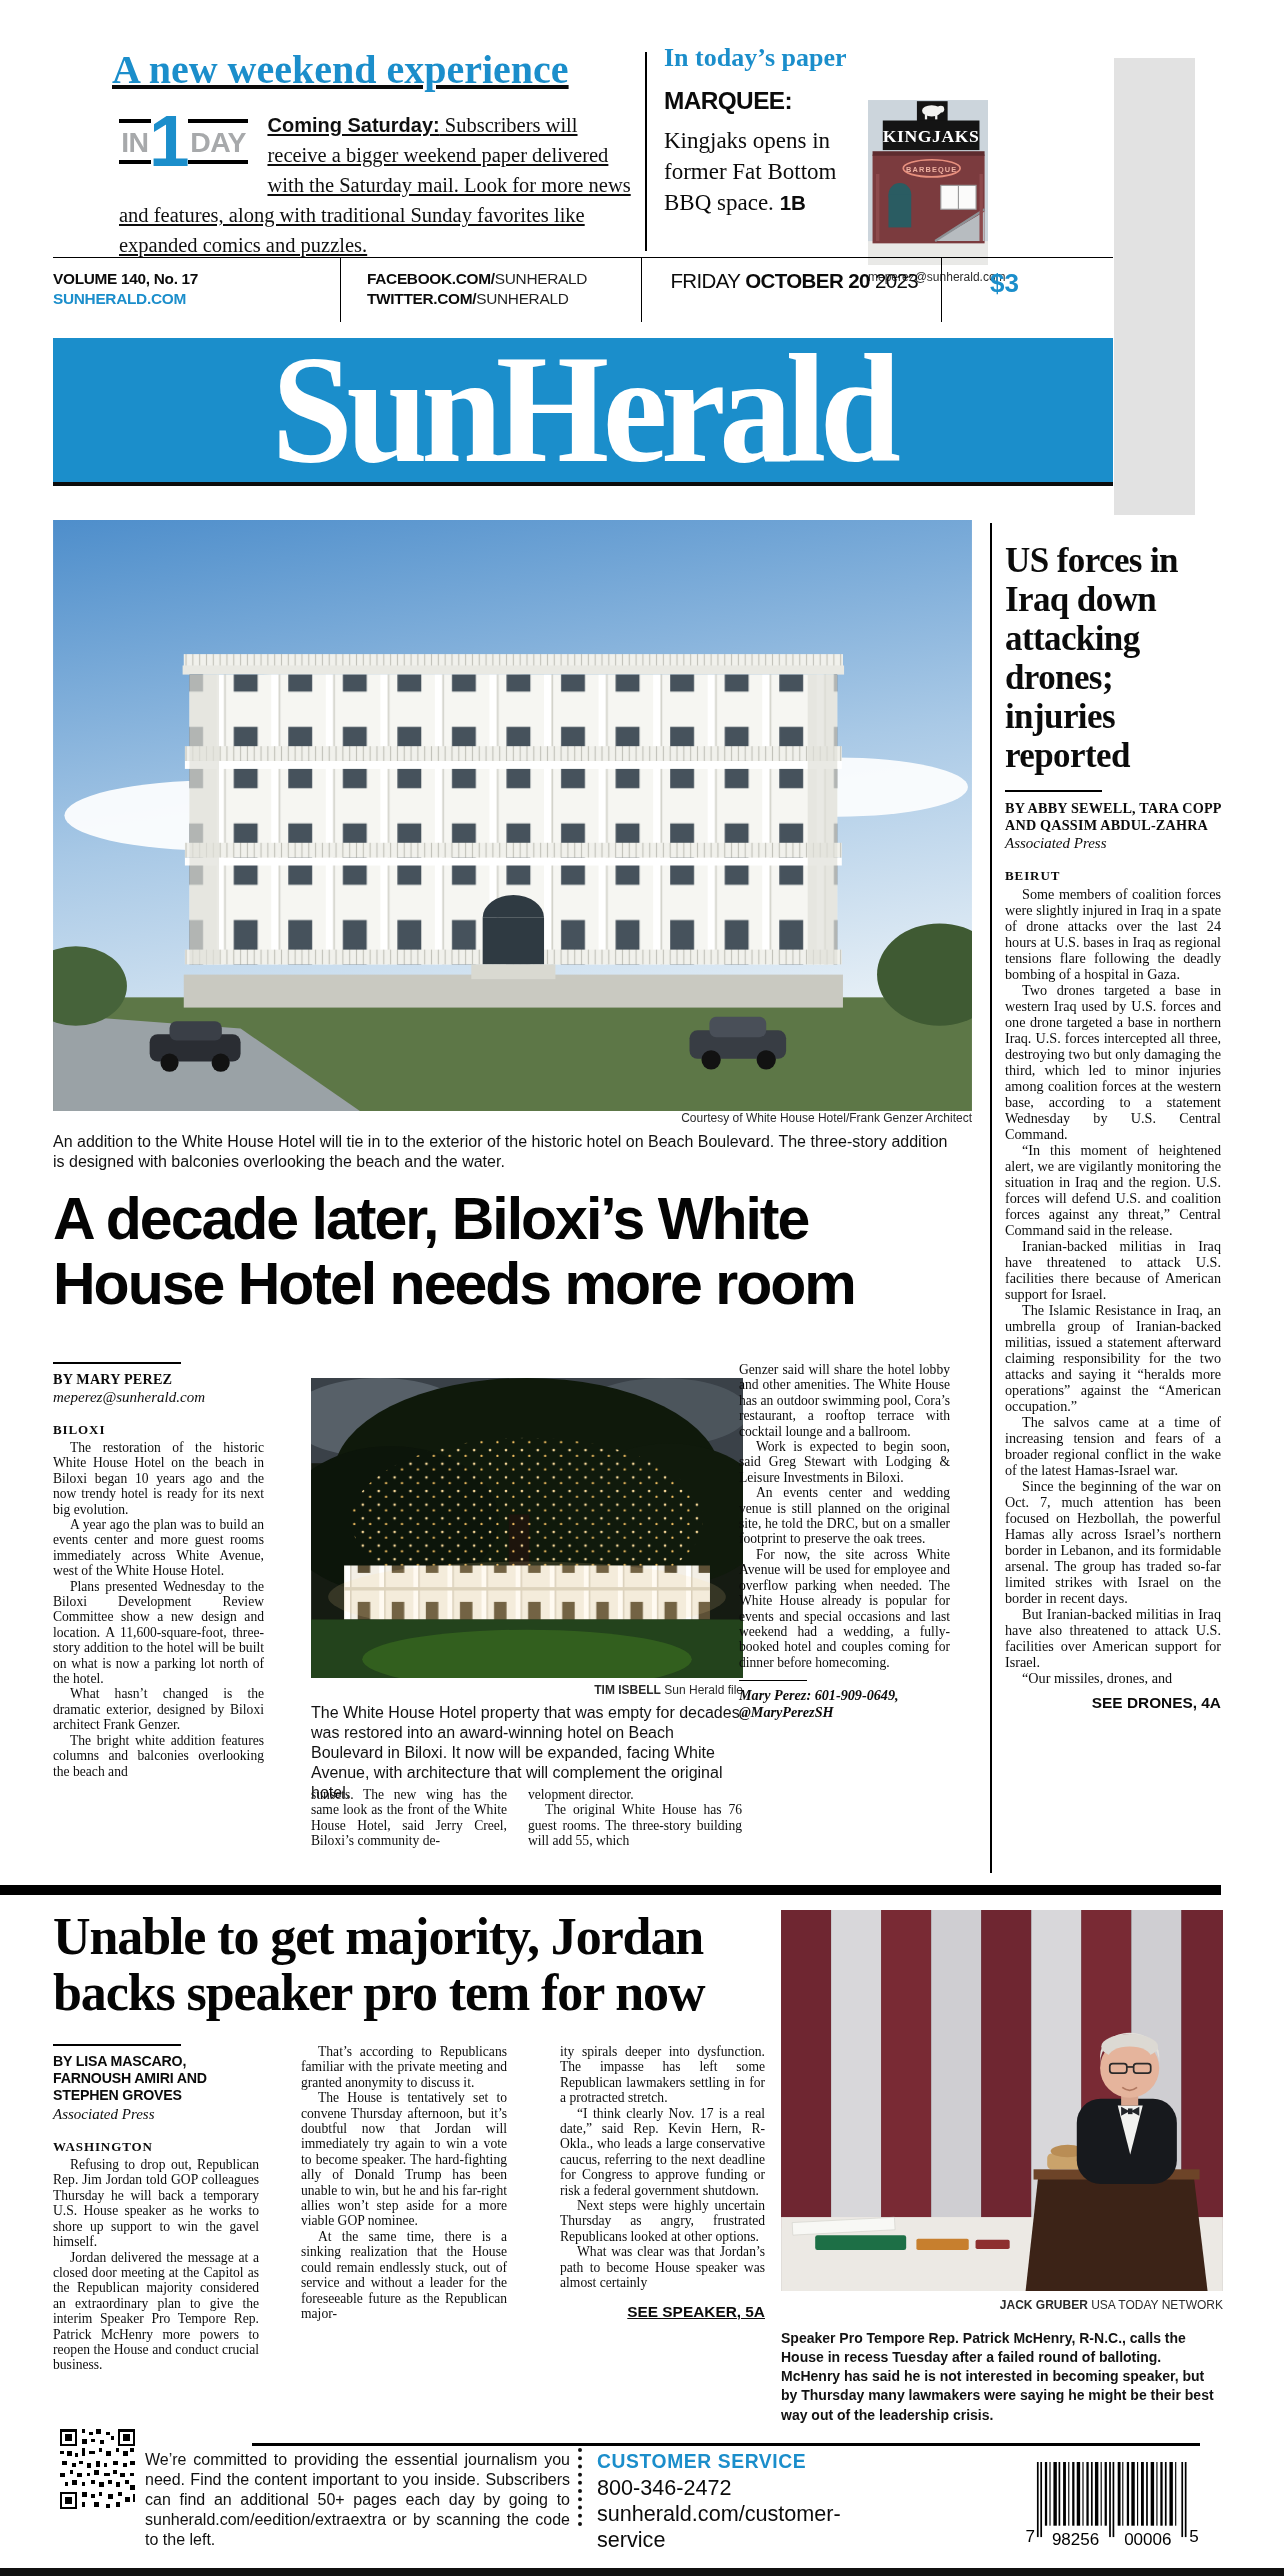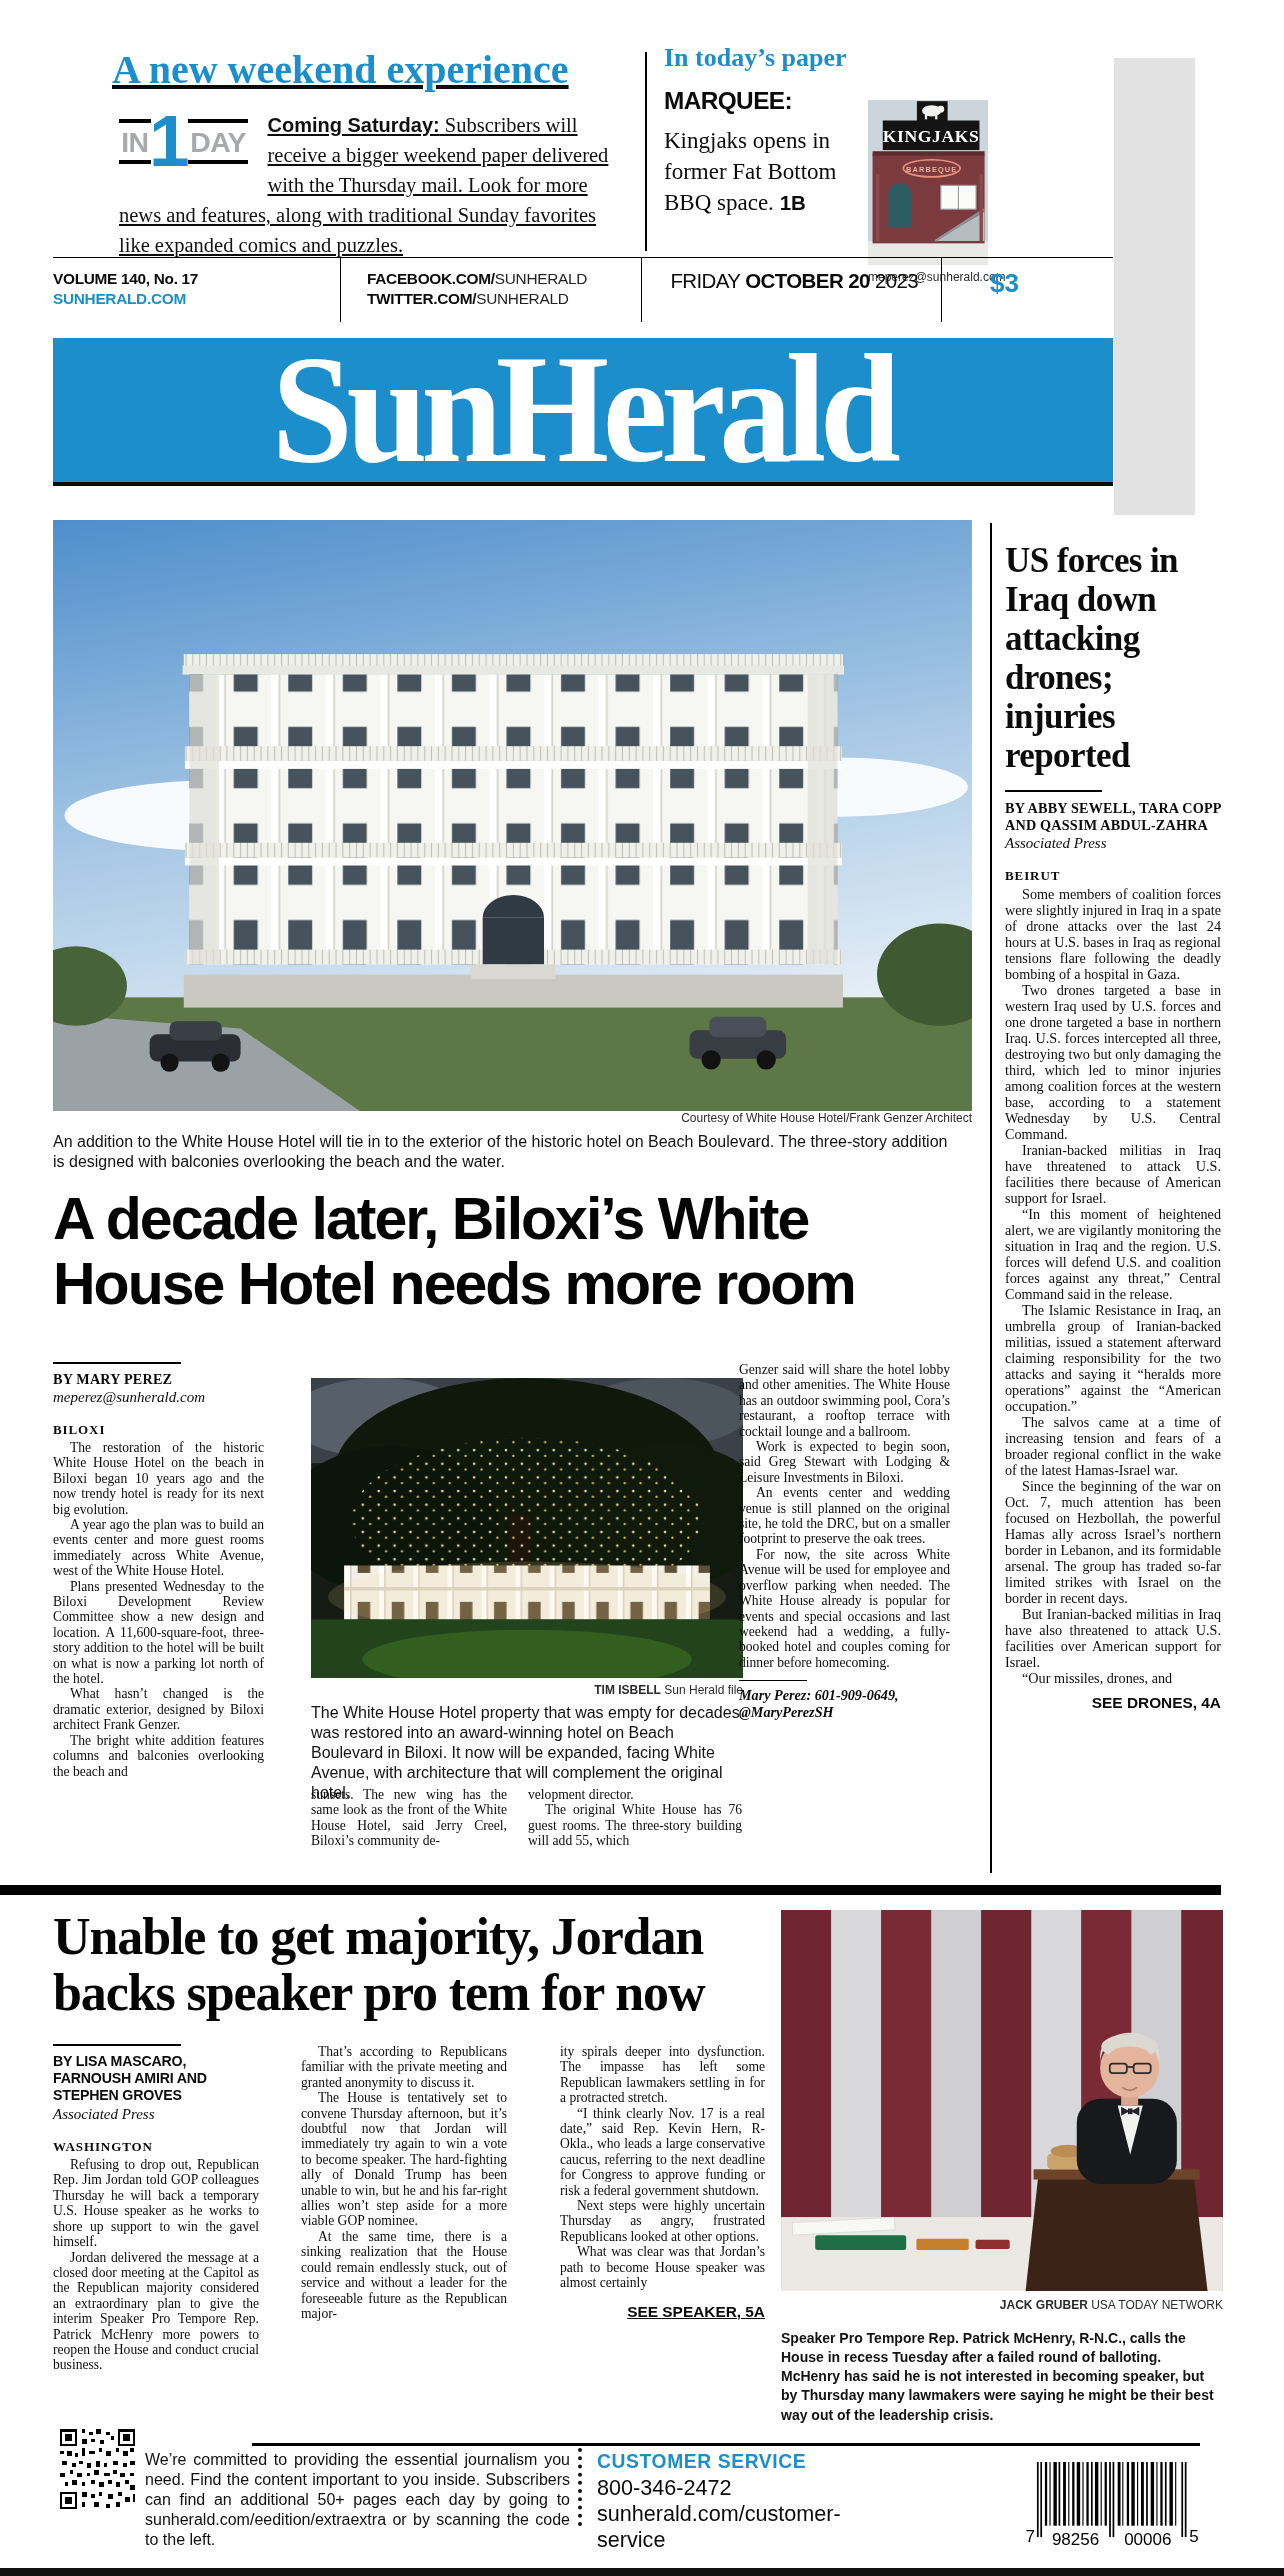--- a/index.html
+++ b/index.html
@@ -124,21 +124,21 @@
 <div id="gray-strip" class="abs"></div>
 
 <div id="promo" class="abs">
   <div id="promo-title">A new weekend experience</div>
   <div id="promo-lead">
     <span class="in1day">
       <span class="seg">IN</span>
       <span class="one">1</span>
       <span class="seg">DAY</span>
     </span>
-    <b>Coming Saturday:</b><span> Subscribers will receive a bigger weekend paper delivered with the Thursday mail. Look for more news and features, along with traditional Sunday favorites like expanded comics and puzzles.</span>
+    <b>Coming Saturday:</b><span> Subscribers will receive a bigger weekend paper delivered with the Saturday mail. Look for more news and features, along with traditional Sunday favorites like expanded comics and puzzles.</span>
   </div>
 </div>
 
 <div id="promo-divider" class="abs"></div>
 
 <div id="todays" class="abs">
   <div id="todays-title">In today’s paper</div>
   <div id="todays-label">MARQUEE:</div>
   <div id="todays-blurb" class="serif">
     <span>Kingjaks opens in former Fat Bottom BBQ space. </span><b>1B</b>
@@ -328,22 +328,22 @@
 
 <div id="drones" class="abs">
   <h2 id="drones-headline">US forces in Iraq down attacking drones; injuries reported</h2>
   <div class="byline-rule"></div>
   <div class="byline">BY ABBY SEWELL, TARA COPP AND QASSIM ABDUL-ZAHRA</div>
   <div class="byline-org">Associated Press</div>
   <div class="dateline">BEIRUT</div>
   <div class="body-text">
       <p>Some members of coalition forces were slightly injured in Iraq in a spate of drone attacks over the last 24 hours at U.S. bases in Iraq as regional tensions flare following the deadly bombing of a hospital in Gaza.</p>
       <p>Two drones targeted a base in western Iraq used by U.S. forces and one drone targeted a base in northern Iraq. U.S. forces intercepted all three, destroying two but only damaging the third, which led to minor injuries among coalition forces at the western base, according to a statement Wednesday by U.S. Central Command.</p>
+      <p>“In this moment of heightened alert, we are vigilantly monitoring the situation in Iraq and the region. U.S. forces will defend U.S. and coalition forces against any threat,” Central Command said in the release.</p>
       <p>Iranian-backed militias in Iraq have threatened to attack U.S. facilities there because of American support for Israel.</p>
-      <p>“In this moment of heightened alert, we are vigilantly monitoring the situation in Iraq and the region. U.S. forces will defend U.S. and coalition forces against any threat,” Central Command said in the release.</p>
       <p>The Islamic Resistance in Iraq, an umbrella group of Iranian-backed militias, issued a statement afterward claiming responsibility for the two attacks and saying it “heralds more operations” against the “American occupation.”</p>
       <p>The salvos came at a time of increasing tension and fears of a broader regional conflict in the wake of the latest Hamas-Israel war.</p>
       <p>Since the beginning of the war on Oct. 7, much attention has been focused on Hezbollah, the powerful Hamas ally across Israel’s northern border in Lebanon, and its formidable arsenal. The group has traded so-far limited strikes with Israel on the border in recent days.</p>
       <p>But Iranian-backed militias in Iraq have also threatened to attack U.S. facilities over American support for Israel.</p>
       <p>“Our missiles, drones, and</p>
     </div>
   <div class="jump">SEE DRONES, 4A</div>
 </div>
 
 <div id="divider" class="abs"></div>

